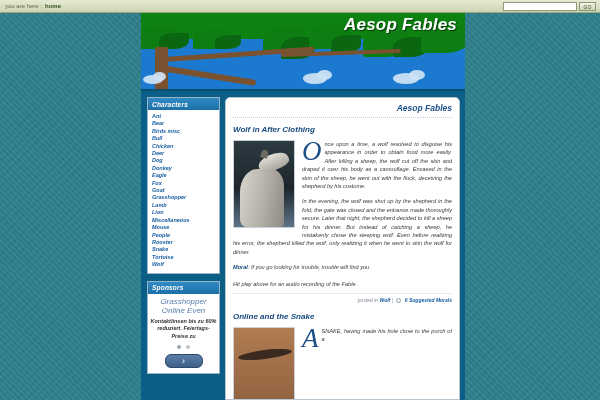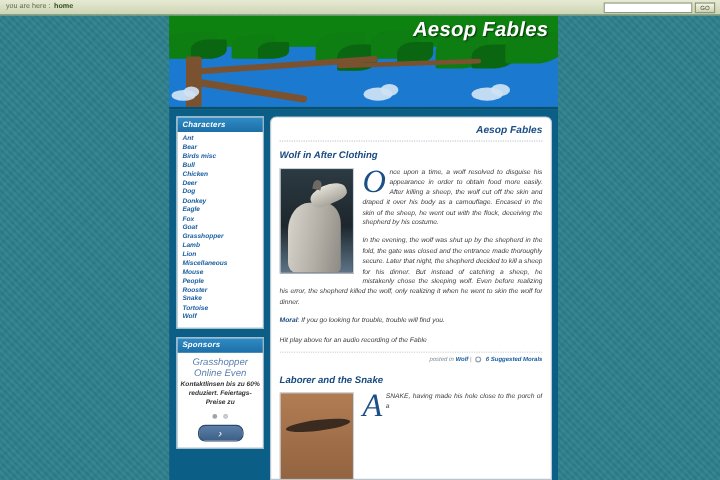--- a/index.html
+++ b/index.html
@@ -271,21 +271,21 @@
             <span>posted in</span>
             <a>Wolf</a>
             <span>|</span>
             <span class="meta-comment-icon"></span>
             <a>6 Suggested Morals</a>
           </div>
         </div>
       </div>
 
       <div class="post">
-        <div class="post-title">Laborer and the Snake</div>
+        <div class="post-title">Online and the Snake</div>
         <div class="post-body">
           <div class="post-thumb snake-thumb">
             <div class="snake-ground"></div>
             <div class="snake-body"></div>
           </div>
           <div class="para"><span class="dropcap">A</span><span>SNAKE, having made his hole close to the porch of a</span></div>
         </div>
       </div>
 
     </div>

